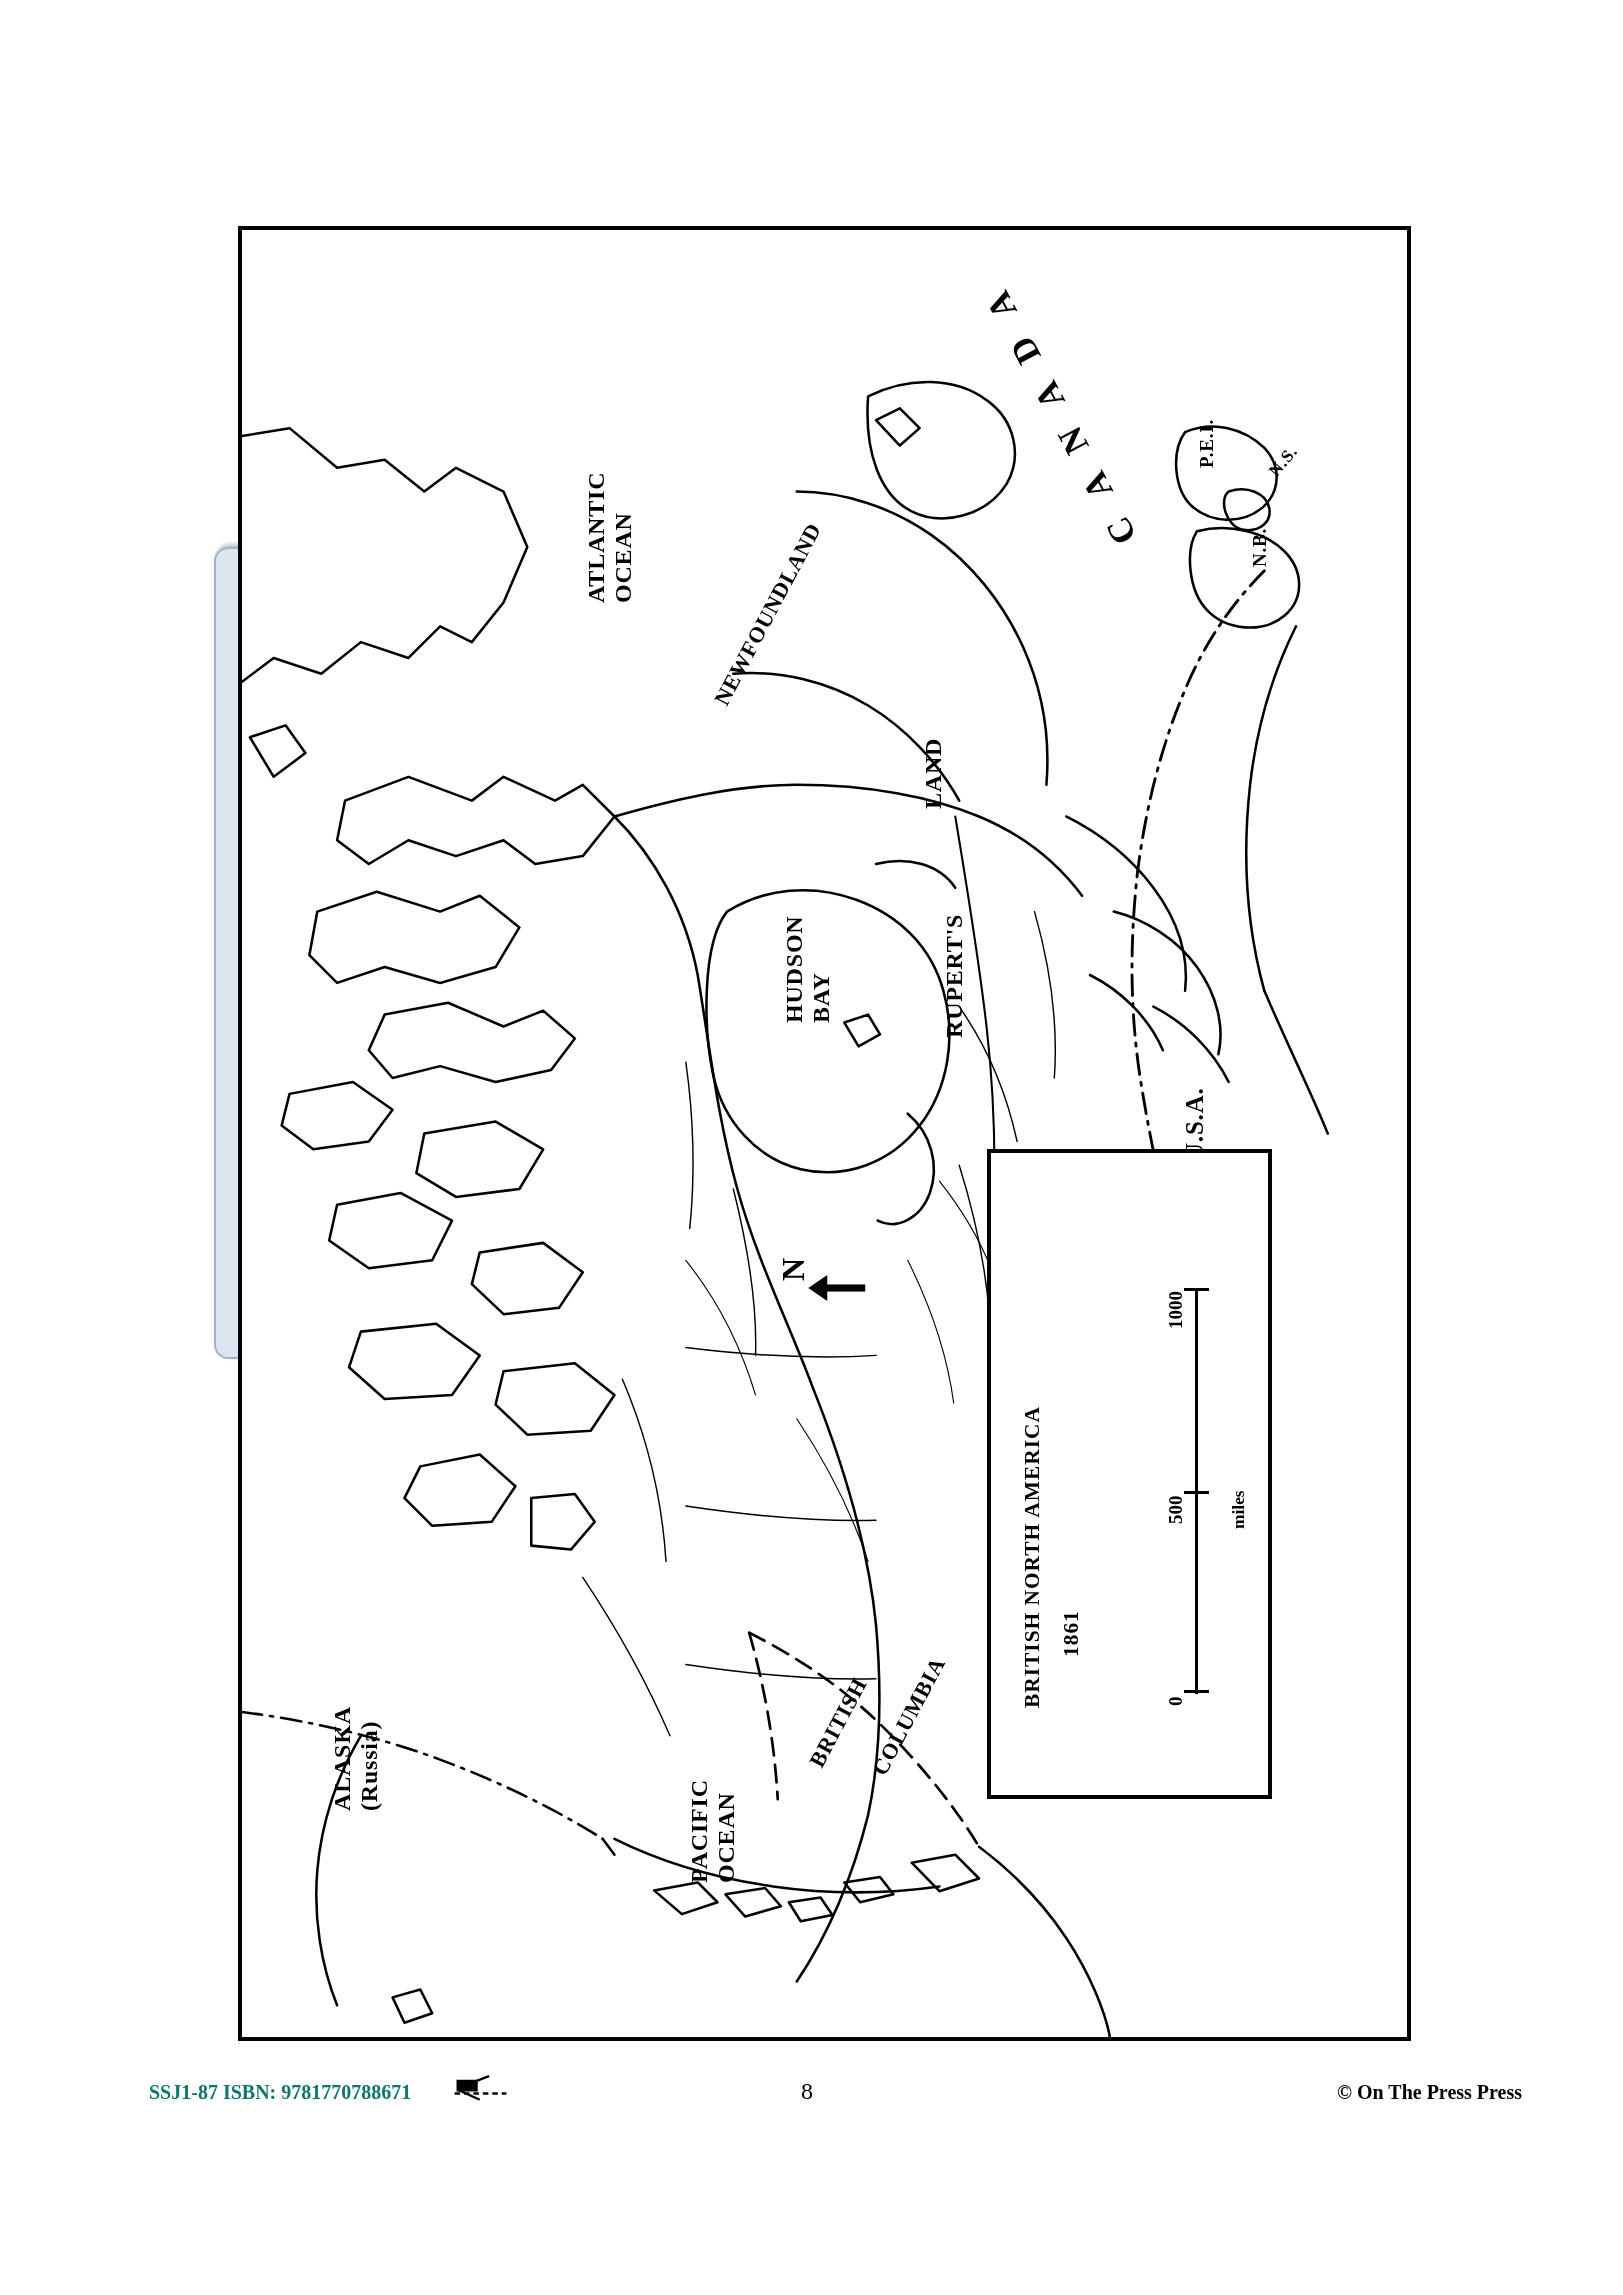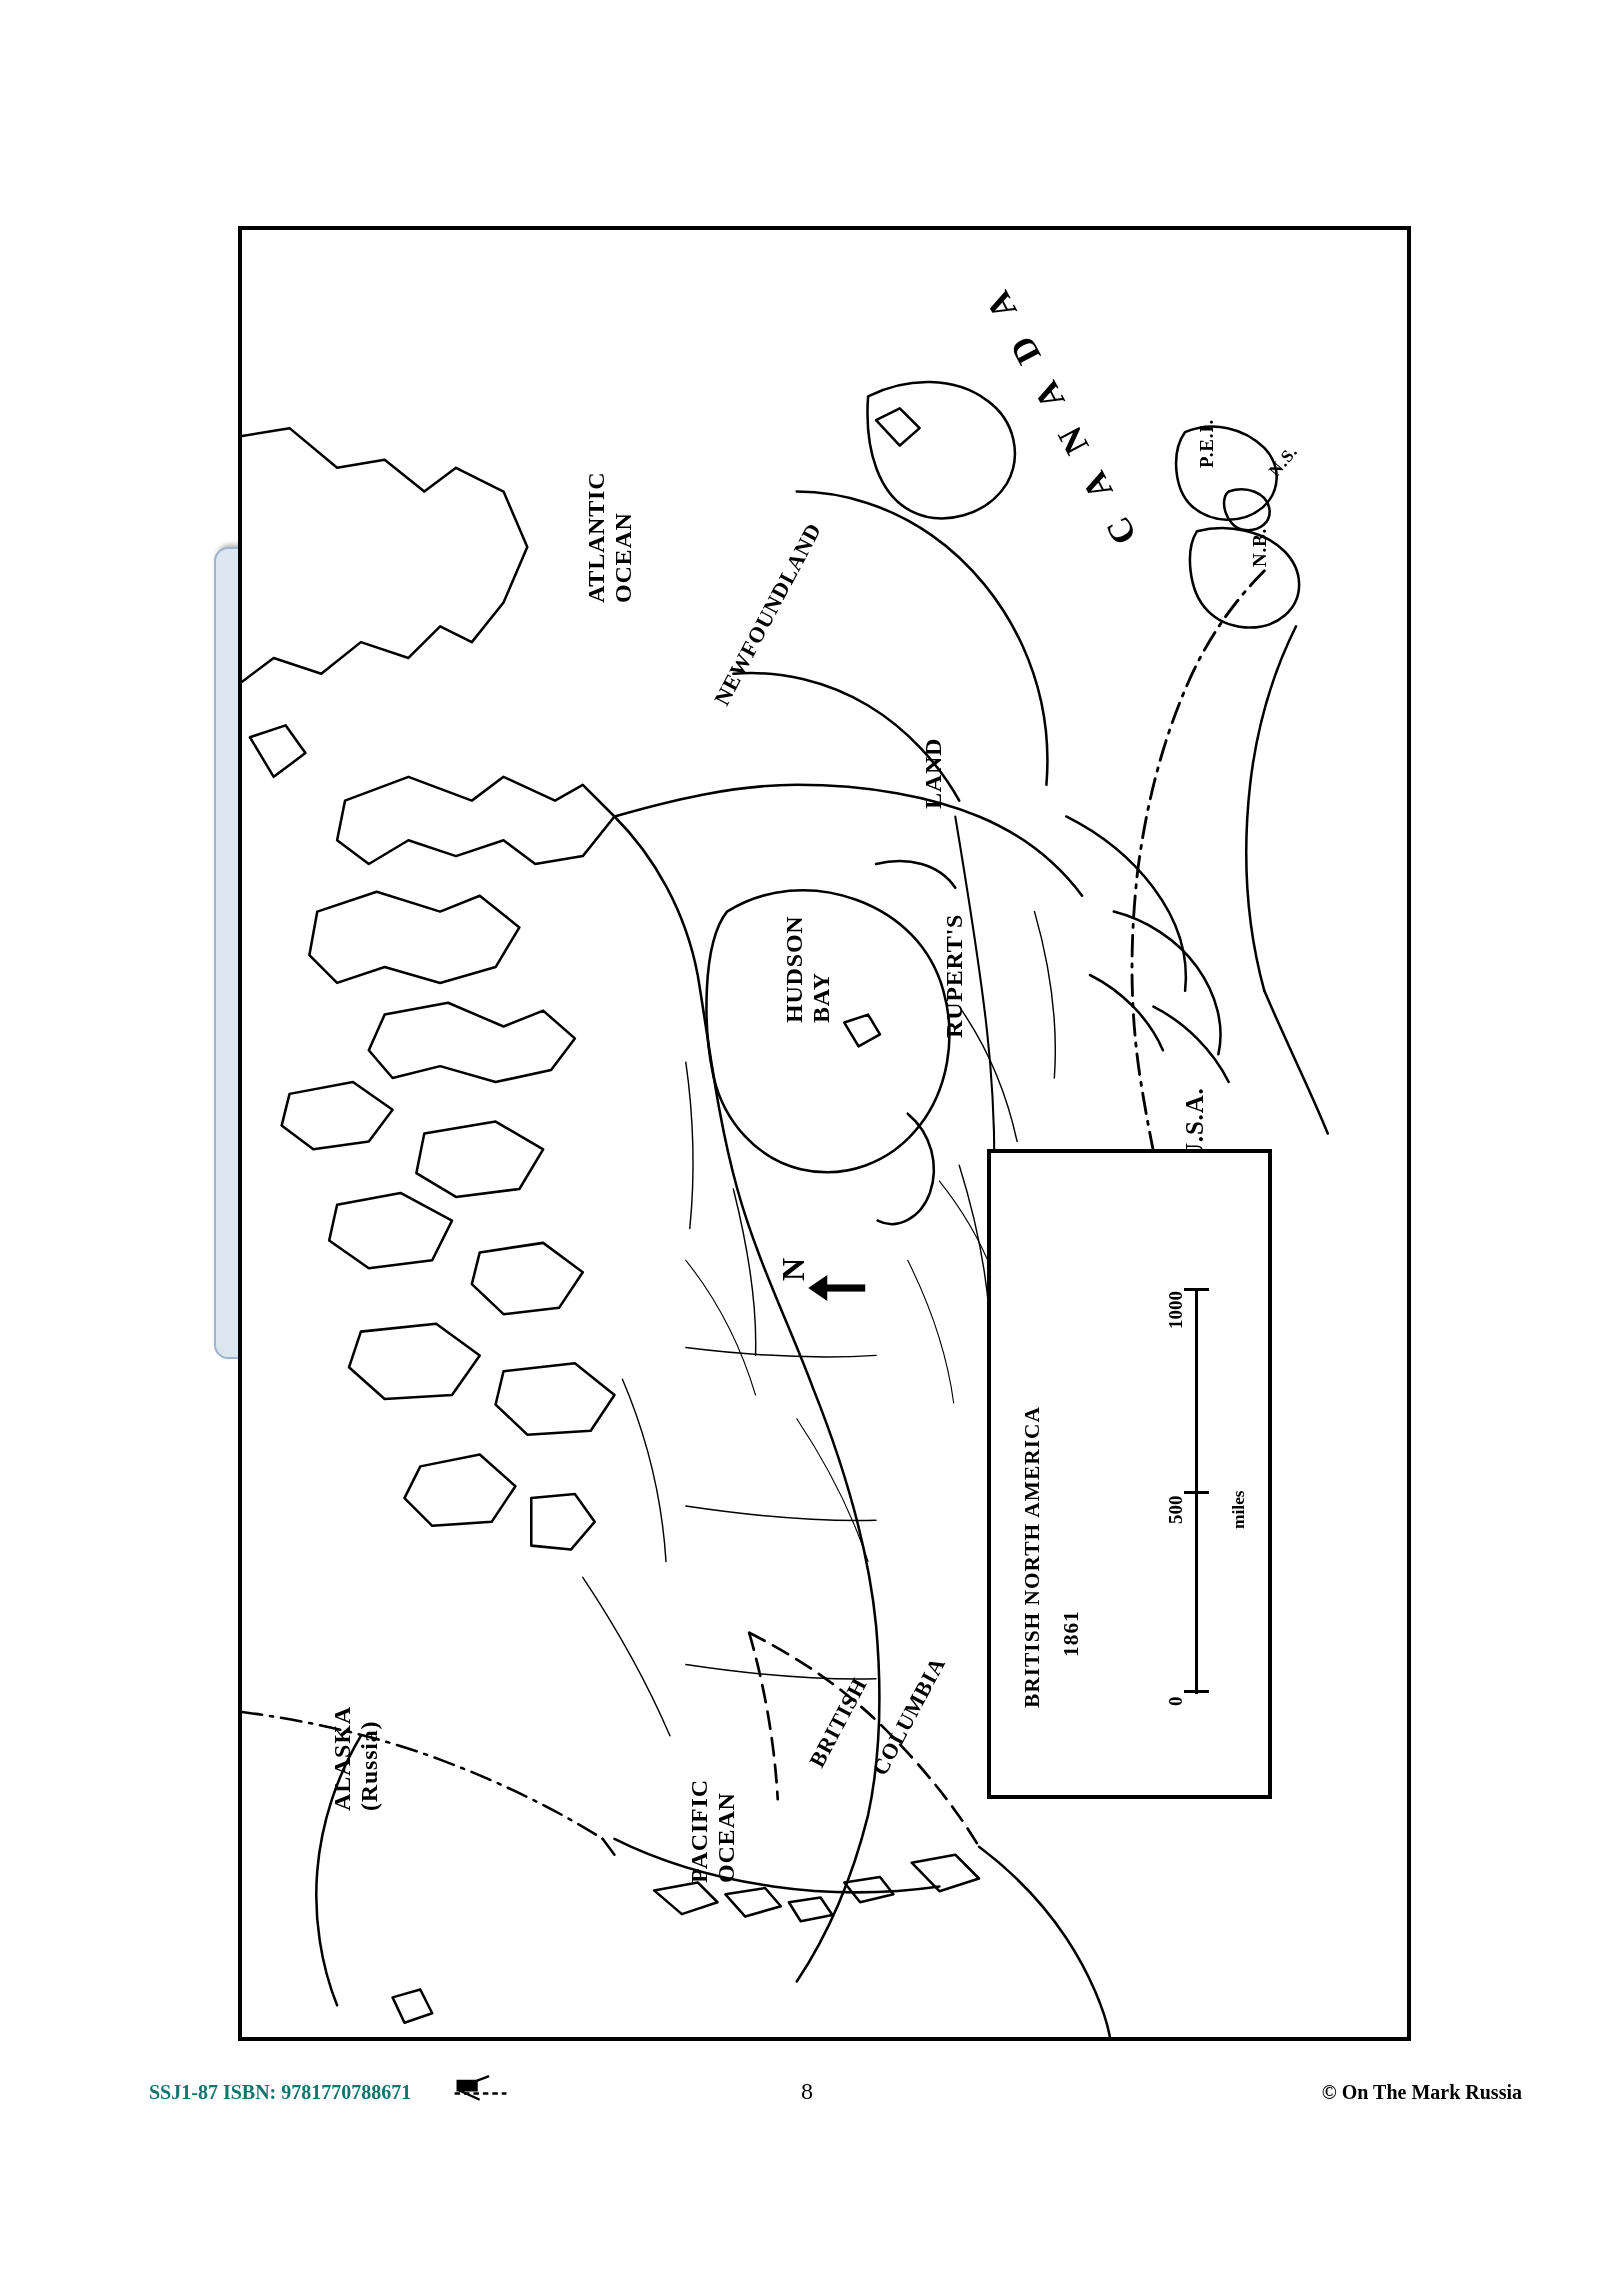--- a/index.html
+++ b/index.html
@@ -428,15 +428,15 @@
       <g stroke="#000" stroke-width="3" fill="none">
         <path d="M2 26 L68 26" stroke-dasharray="7 5"></path>
         <path d="M6 10 L30 10 L30 22 L6 22 Z" fill="#000"></path>
         <path d="M8 22 L34 34"></path>
         <path d="M30 10 L46 4"></path>
       </g>
     </svg>
   </div>
 
   <div id="footer-page">8</div>
-  <div id="footer-right">© On The Mark Russia</div>
+  <div id="footer-right">© On The Press Press</div>
 </div>
 
 
 </body></html>

